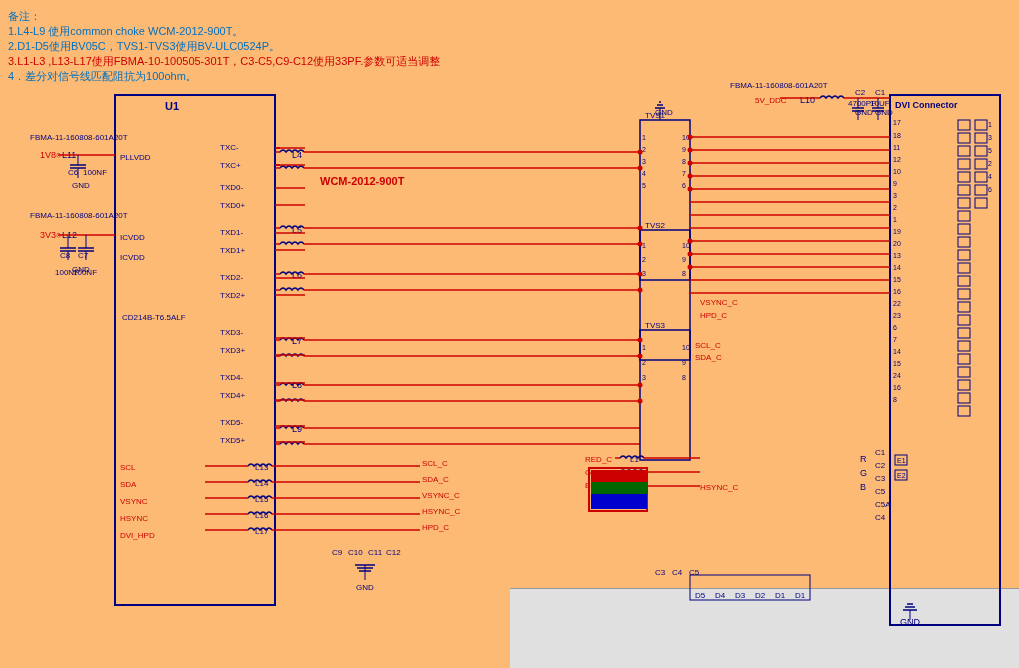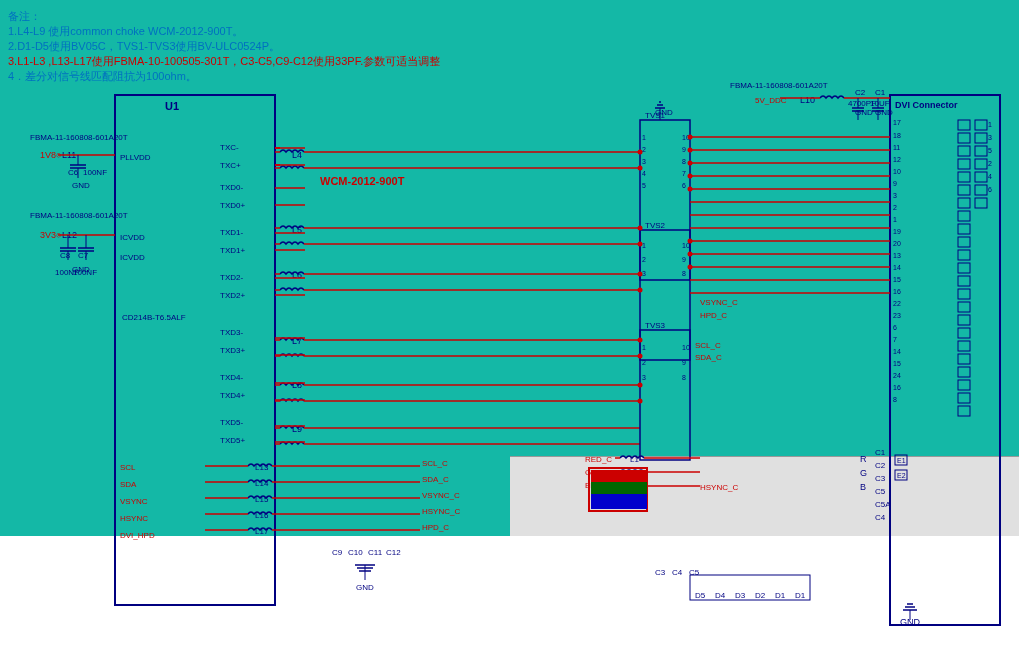--- a/index.html
+++ b/index.html
@@ -7,23 +7,23 @@
       width: 1019px;
       height: 668px;
       background: #ffffff;
       font-family: Arial, sans-serif;
       overflow: hidden;
       position: relative;
     }
 
     .schematic-container {
       width: 1019px;
-      height: 536px;
+      height: 668px;
       position: relative;
-      background: #14b8a6;
+      background: #fdba74;
     }
 
     
     .schematic-svg {
       position: absolute;
       top: 0;
       left: 0;
       width: 1019px;
       height: 668px;
     }

